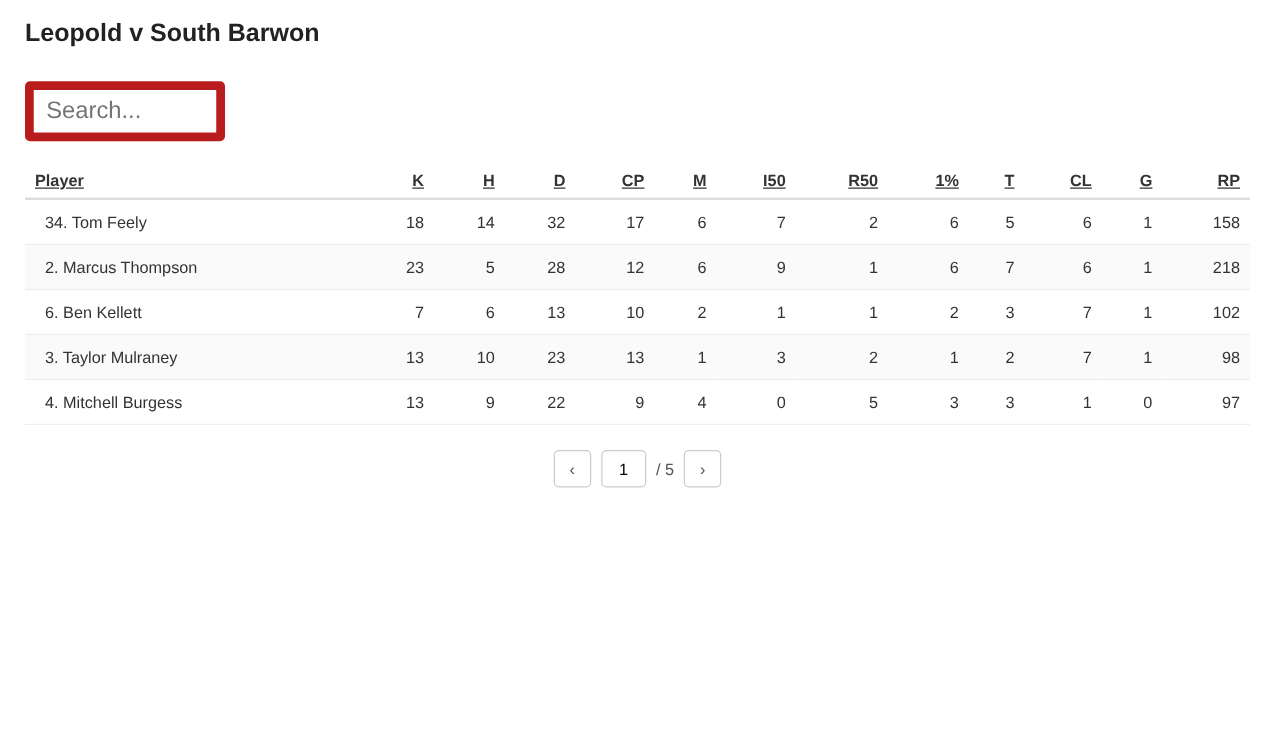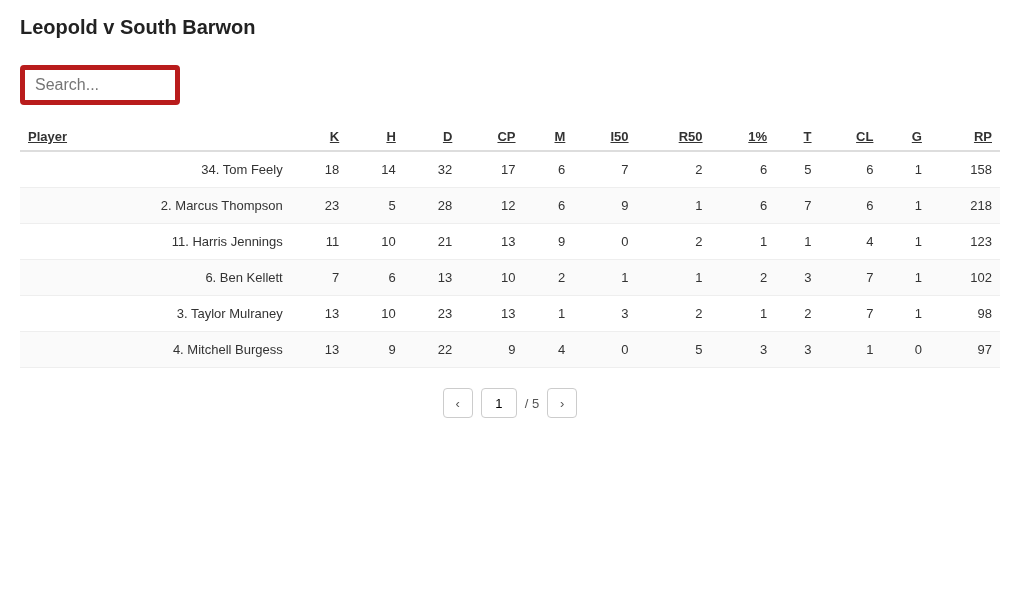--- a/index.html
+++ b/index.html
@@ -12,24 +12,24 @@
     }
     h1 {
       font-size: 20px;
       font-weight: 700;
       margin-bottom: 26px;
     }
     .search-container {
       margin-bottom: 18px;
     }
     .search-input {
-      border: 5px solid #b91c1c;
+      border: 7px solid #b91c1c;
       border-radius: 4px;
       padding: 6px 10px;
-      font-size: 16px;
+      font-size: 19px;
       width: 160px;
       color: #999;
       outline: none;
     }
     table {
       width: 100%;
       border-collapse: collapse;
     }
     thead th {
       text-align: right;
@@ -49,21 +49,21 @@
     tbody tr:nth-child(even) {
       background: #fafafa;
     }
     tbody td {
       padding: 10px 8px;
       text-align: right;
       font-size: 13px;
       color: #333;
     }
     tbody td.player-col {
-      text-align: right;
+      text-align: left;
       padding-left: 16px;
     }
     .pagination {
       display: flex;
       justify-content: center;
       align-items: center;
       margin-top: 20px;
       gap: 8px;
     }
     .page-btn {
@@ -144,35 +144,20 @@
         <td>6</td>
         <td>9</td>
         <td>1</td>
         <td>6</td>
         <td>7</td>
         <td>6</td>
         <td>1</td>
         <td>218</td>
       </tr>
       <tr>
-        <td class="player-col">11. Harris Jennings</td>
-        <td>11</td>
-        <td>10</td>
-        <td>21</td>
-        <td>13</td>
-        <td>9</td>
-        <td>0</td>
-        <td>2</td>
-        <td>1</td>
-        <td>1</td>
-        <td>4</td>
-        <td>1</td>
-        <td>123</td>
-      </tr>
-      <tr>
         <td class="player-col">6. Ben Kellett</td>
         <td>7</td>
         <td>6</td>
         <td>13</td>
         <td>10</td>
         <td>2</td>
         <td>1</td>
         <td>1</td>
         <td>2</td>
         <td>3</td>

